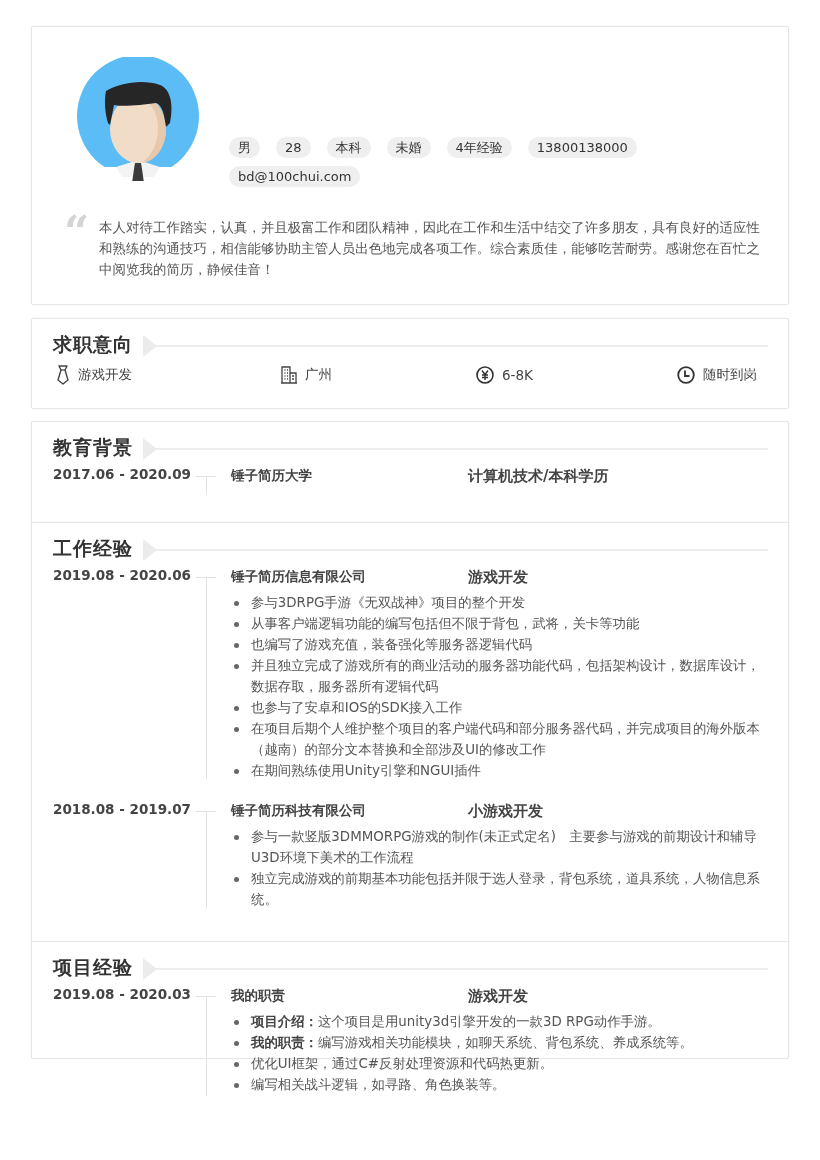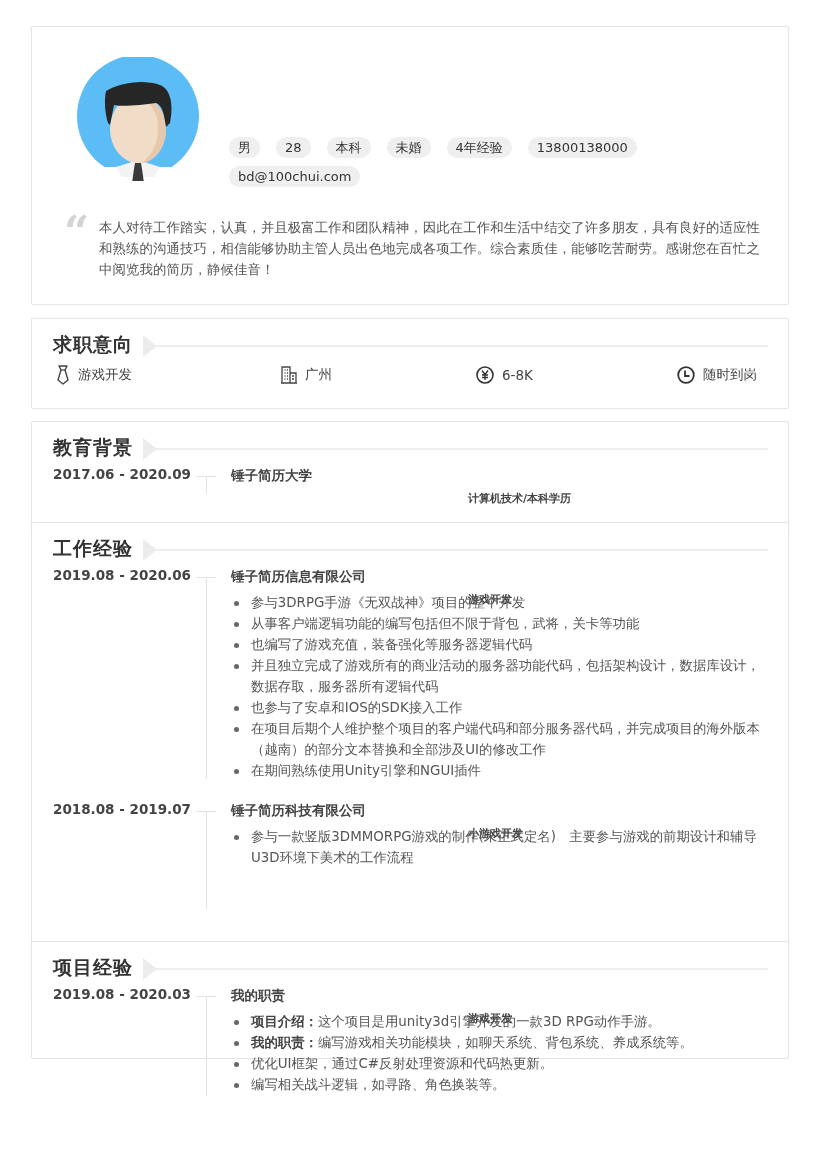--- a/index.html
+++ b/index.html
@@ -21,21 +21,21 @@
   
   #card-intent { top: 318px; height: 91px; }
   .intent-item { position: absolute; top: 46px; height: 20px; display: flex; align-items: center; font-size: 13.5px; color: #444; }
   .intent-item svg { margin-right: 8px; }
   
   #card-edu { top: 421px; height: 110px; }
   .row-date { position: absolute; left: 21px; font-size: 13.5px; font-weight: bold; color: #444; }
   .tl-h { position: absolute; left: 164px; width: 20px; height: 1px; background: #e3e3e3; }
   .tl-v { position: absolute; left: 174px; width: 1px; background: #e3e3e3; }
   .row-org { position: absolute; left: 199px; font-size: 13.5px; font-weight: bold; color: #444; }
-  .row-role { position: absolute; left: 436px; font-size: 11px; font-weight: bold; color: #444; margin-top: 24px; }
+  .row-role { position: absolute; left: 436px; font-size: 15px; font-weight: bold; color: #444; }
   
   #card-work { top: 522px; height: 475px; }
   #card-proj { top: 941px; height: 118px; }
   ul.bullets { position: absolute; left: 199px; width: 540px; list-style: none; }
   ul.bullets li { position: relative; padding-left: 20px; font-size: 13.4px; line-height: 21px; color: #555; }
   ul.bullets li::before { content: ""; position: absolute; left: 3px; top: 9px; width: 5px; height: 5px; border-radius: 50%; background: #666; }
   ul.bullets li b { color: #444; font-weight: bold; }
 </style>
 </head>
 <body>
@@ -141,20 +141,21 @@
     <li>在期间熟练使用Unity引擎和NGUI插件</li>
   </ul>
 
   <div class="row-date" style="top:278px">2018.08 - 2019.07</div>
   <div class="tl-h" style="top:288px"></div>
   <div class="tl-v" style="top:288px;height:98px"></div>
   <div class="row-org" style="top:279px">锤子简历科技有限公司</div>
   <div class="row-role" style="top:279px">小游戏开发</div>
   <ul class="bullets" style="top:303px">
     <li>参与一款竖版3DMMORPG游戏的制作(未正式定名)　主要参与游戏的前期设计和辅导U3D环境下美术的工作流程</li>
+    <li>独立完成游戏的前期基本功能包括并限于选人登录，背包系统，道具系统，人物信息系统。</li>
   </ul>
 </div>
 
 <div class="card" id="card-proj">
   <div class="sec-title">项目经验</div>
   <div class="sec-arrow"></div>
   <div class="sec-line"></div>
 
   <div class="row-date" style="top:44px">2019.08 - 2020.03</div>
   <div class="tl-h" style="top:54px"></div>

